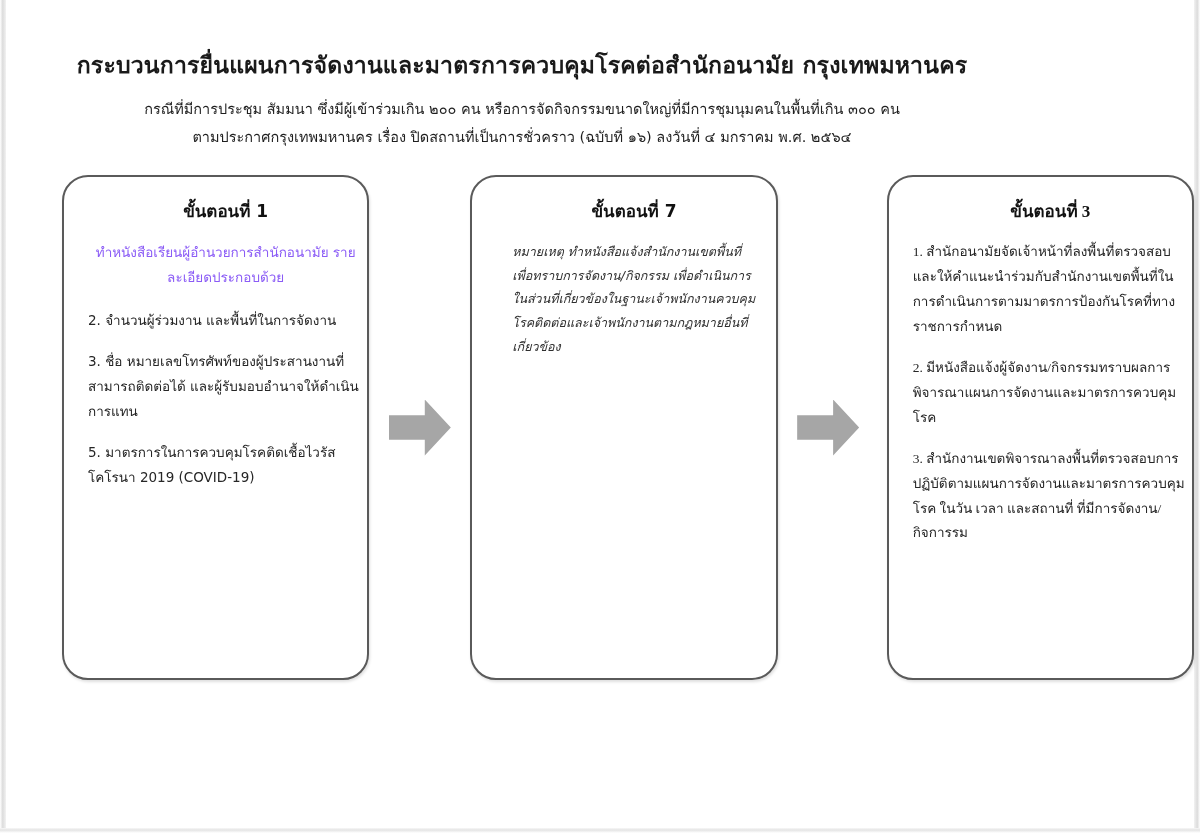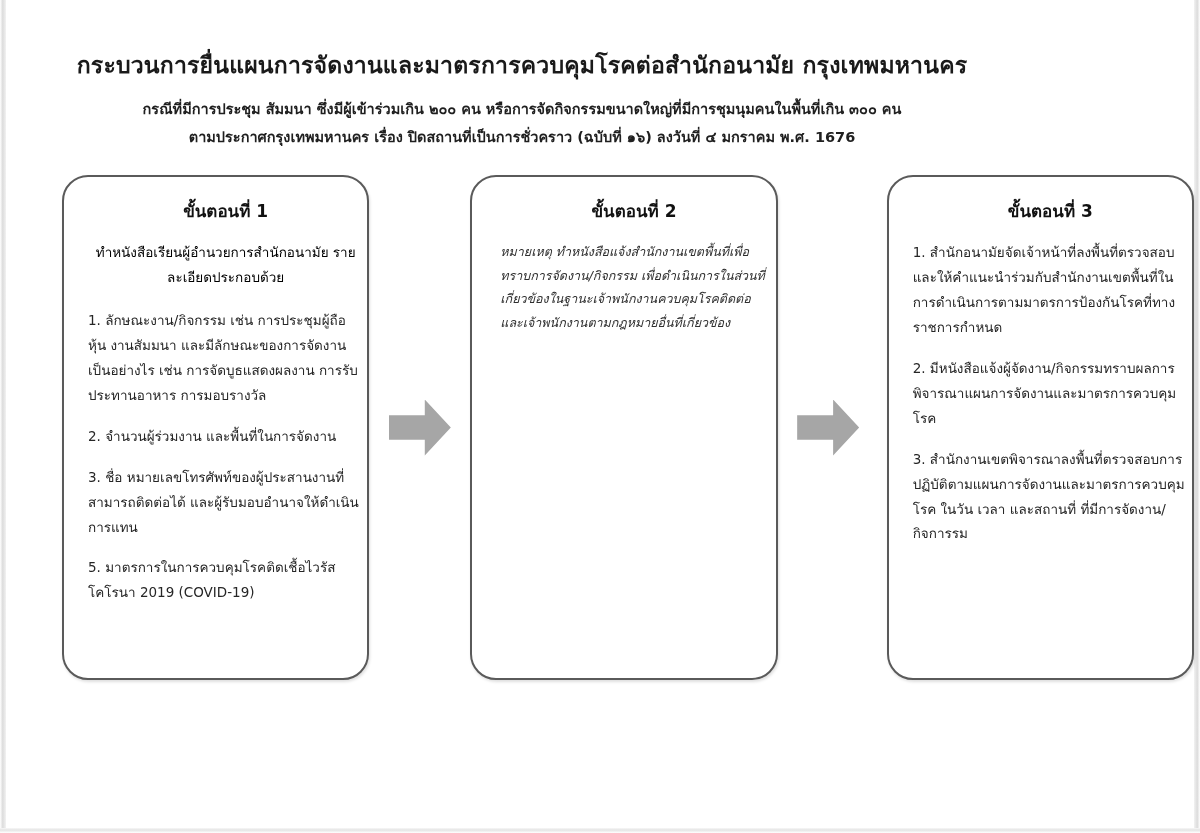--- a/index.html
+++ b/index.html
@@ -47,21 +47,21 @@
   .doc-title {
     font-size: 23px;
     font-weight: bold;
     color: #1a1a1a;
     letter-spacing: 0.2px;
     line-height: 1.35;
     margin: 0 0 14px 0;
   }
   .doc-subtitle-line {
     font-size: 14.5px;
-    font-weight: bold;
+    font-weight: normal;
     color: #1f1f1f;
     line-height: 1.95;
     margin: 0;
   }
 
   
   .flow {
     position: absolute;
     left: 0;
     top: 175px;
@@ -77,54 +77,54 @@
     min-height: 505px;
     box-sizing: border-box;
     border: 2px solid #5a5a5a;
     border-radius: 26px;
     background: #ffffff;
     padding: 20px 4px 20px 24px;
     box-shadow: 1px 2px 3px rgba(0,0,0,0.13);
   }
   .box-1 { margin-left: 56px; }
   .box-2 { margin-left: 0; }
-  .box-3 { margin-left: 8px; }
+  .box-3 { margin-left: 8px; font-family: Liberation Serif, serif; }
 
   .step-title {
     text-align: center;
     font-size: 17px;
     font-weight: bold;
     color: #111;
     margin: 3px 0 16px 0;
     line-height: 1.4;
   }
 
   .step-intro {
     text-align: center;
     font-size: 13.5px;
-    color: #000000;
+    color: #8b5cf6;
     line-height: 1.85;
     margin: 0 0 18px 0;
   }
 
   .step-item {
     font-size: 13.5px;
     color: #262626;
     line-height: 1.85;
     margin: 0 0 16px 0;
     text-align: left;
   }
   .step-item:last-child { margin-bottom: 0; }
 
   .step-note {
     font-size: 12.5px;
     font-style: italic;
     color: #2e2e2e;
     line-height: 1.9;
-    margin: 4px;
+    margin: 16px;
     text-align: left;
   }
 
   
   .arrow-cell {
     width: 101px;
     height: 505px;
     display: flex;
     align-items: center;
     justify-content: center;
@@ -142,40 +142,39 @@
 
 <div class="page-edge-left"></div>
 <div class="page-edge-right"></div>
 <div class="page-edge-bottom"></div>
 
 <div class="sheet">
 
   <div class="doc-header">
     <h1 class="doc-title">กระบวนการยื่นแผนการจัดงานและมาตรการควบคุมโรคต่อสำนักอนามัย กรุงเทพมหานคร</h1>
     <p class="doc-subtitle-line">กรณีที่มีการประชุม สัมมนา ซึ่งมีผู้เข้าร่วมเกิน ๒๐๐ คน หรือการจัดกิจกรรมขนาดใหญ่ที่มีการชุมนุมคนในพื้นที่เกิน ๓๐๐ คน</p>
-    <p class="doc-subtitle-line">ตามประกาศกรุงเทพมหานคร เรื่อง ปิดสถานที่เป็นการชั่วคราว (ฉบับที่ ๑๖) ลงวันที่ ๔ มกราคม พ.ศ. 1676</p>
+    <p class="doc-subtitle-line">ตามประกาศกรุงเทพมหานคร เรื่อง ปิดสถานที่เป็นการชั่วคราว (ฉบับที่ ๑๖) ลงวันที่ ๔ มกราคม พ.ศ. ๒๕๖๔</p>
   </div>
 
   <div class="flow">
 
     <div class="step-box box-1">
       <div class="step-title">ขั้นตอนที่ 1</div>
       <div class="step-intro">ทำหนังสือเรียนผู้อำนวยการสำนักอนามัย รายละเอียดประกอบด้วย</div>
-      <p class="step-item">1. ลักษณะงาน/กิจกรรม เช่น การประชุมผู้ถือหุ้น งานสัมมนา และมีลักษณะของการจัดงานเป็นอย่างไร เช่น การจัดบูธแสดงผลงาน การรับประทานอาหาร การมอบรางวัล</p>
       <p class="step-item">2. จำนวนผู้ร่วมงาน และพื้นที่ในการจัดงาน</p>
       <p class="step-item">3. ชื่อ หมายเลขโทรศัพท์ของผู้ประสานงานที่สามารถติดต่อได้ และผู้รับมอบอำนาจให้ดำเนินการแทน</p>
       <p class="step-item">5. มาตรการในการควบคุมโรคติดเชื้อไวรัสโคโรนา 2019 (COVID-19)</p>
     </div>
 
     <div class="arrow-cell">
       <div class="arrow-shape"></div>
     </div>
 
     <div class="step-box box-2">
-      <div class="step-title">ขั้นตอนที่ 2</div>
+      <div class="step-title">ขั้นตอนที่ 7</div>
       <p class="step-note">หมายเหตุ ทำหนังสือแจ้งสำนักงานเขตพื้นที่เพื่อทราบการจัดงาน/กิจกรรม เพื่อดำเนินการในส่วนที่เกี่ยวข้องในฐานะเจ้าพนักงานควบคุมโรคติดต่อและเจ้าพนักงานตามกฎหมายอื่นที่เกี่ยวข้อง</p>
     </div>
 
     <div class="arrow-cell">
       <div class="arrow-shape"></div>
     </div>
 
     <div class="step-box box-3">
       <div class="step-title">ขั้นตอนที่ 3</div>
       <p class="step-item">1. สำนักอนามัยจัดเจ้าหน้าที่ลงพื้นที่ตรวจสอบและให้คำแนะนำร่วมกับสำนักงานเขตพื้นที่ในการดำเนินการตามมาตรการป้องกันโรคที่ทางราชการกำหนด</p>

